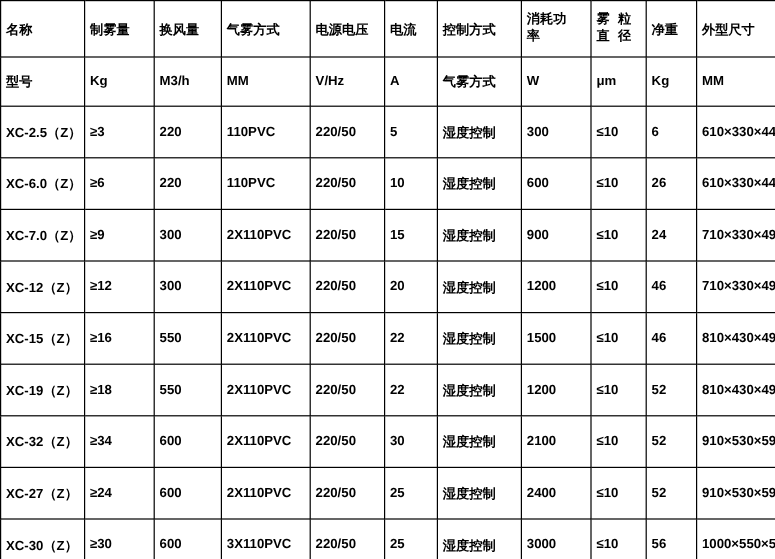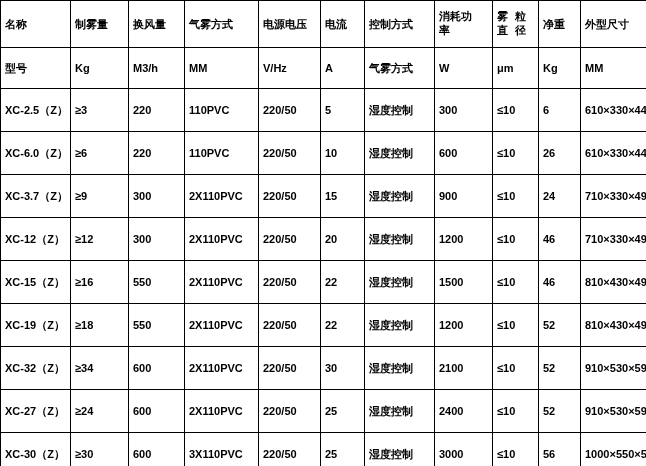--- a/index.html
+++ b/index.html
@@ -136,21 +136,21 @@
       <td>220/50</td>
       <td>10</td>
       <td>湿度控制</td>
       <td>600</td>
       <td>≤10</td>
       <td>26</td>
       <td>610×330×440</td>
     </tr>
 
     <tr class="data-row">
-      <td>XC-3.7（Z）</td>
+      <td>XC-7.0（Z）</td>
       <td>≥9</td>
       <td>300</td>
       <td>2X110PVC</td>
       <td>220/50</td>
       <td>15</td>
       <td>湿度控制</td>
       <td>900</td>
       <td>≤10</td>
       <td>24</td>
       <td>710×330×490</td>

